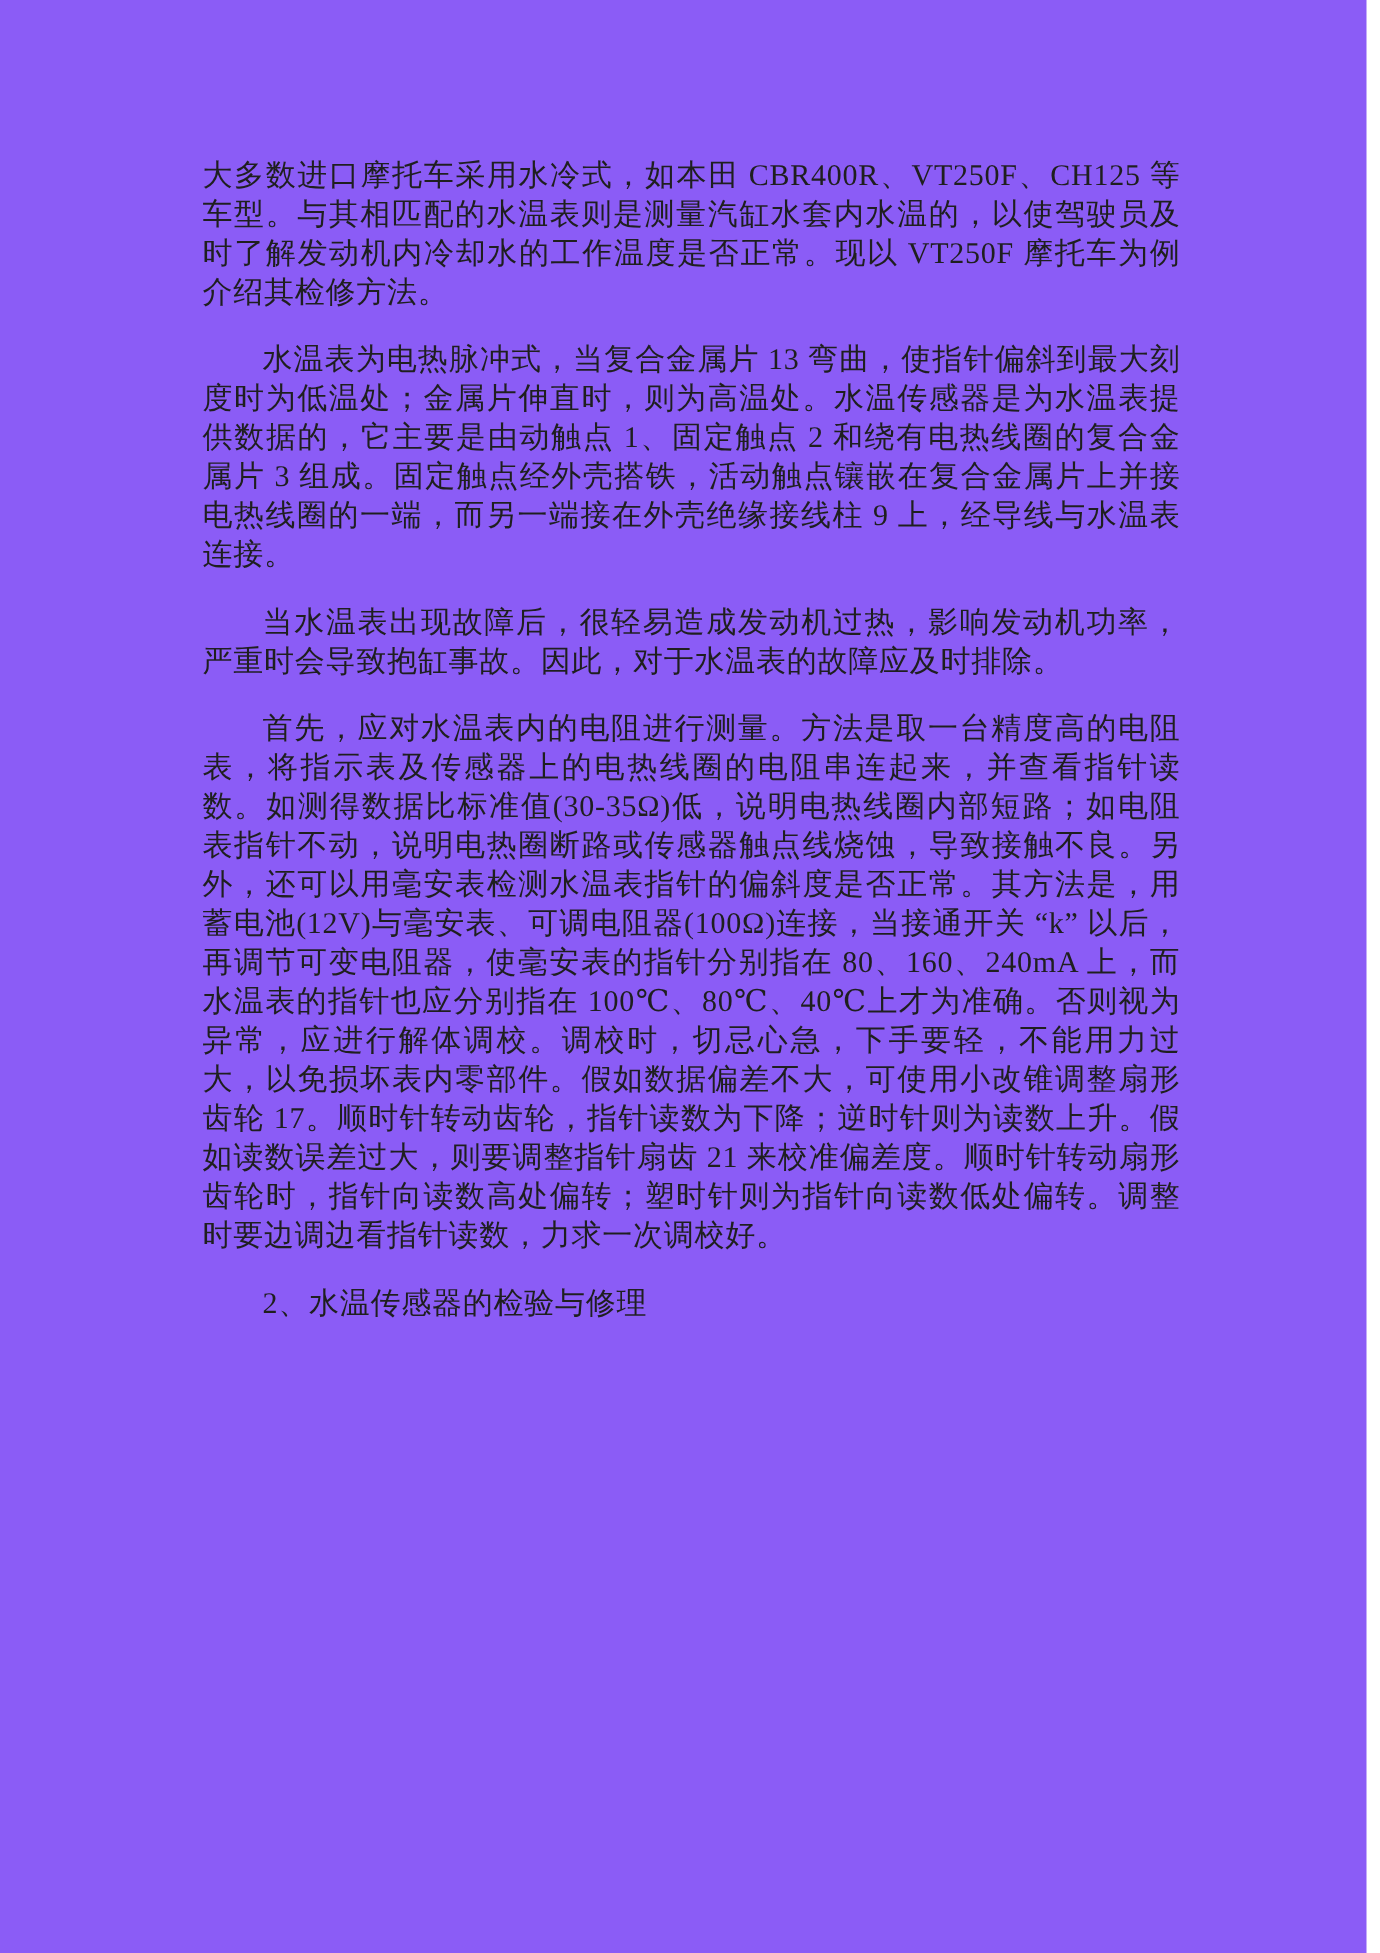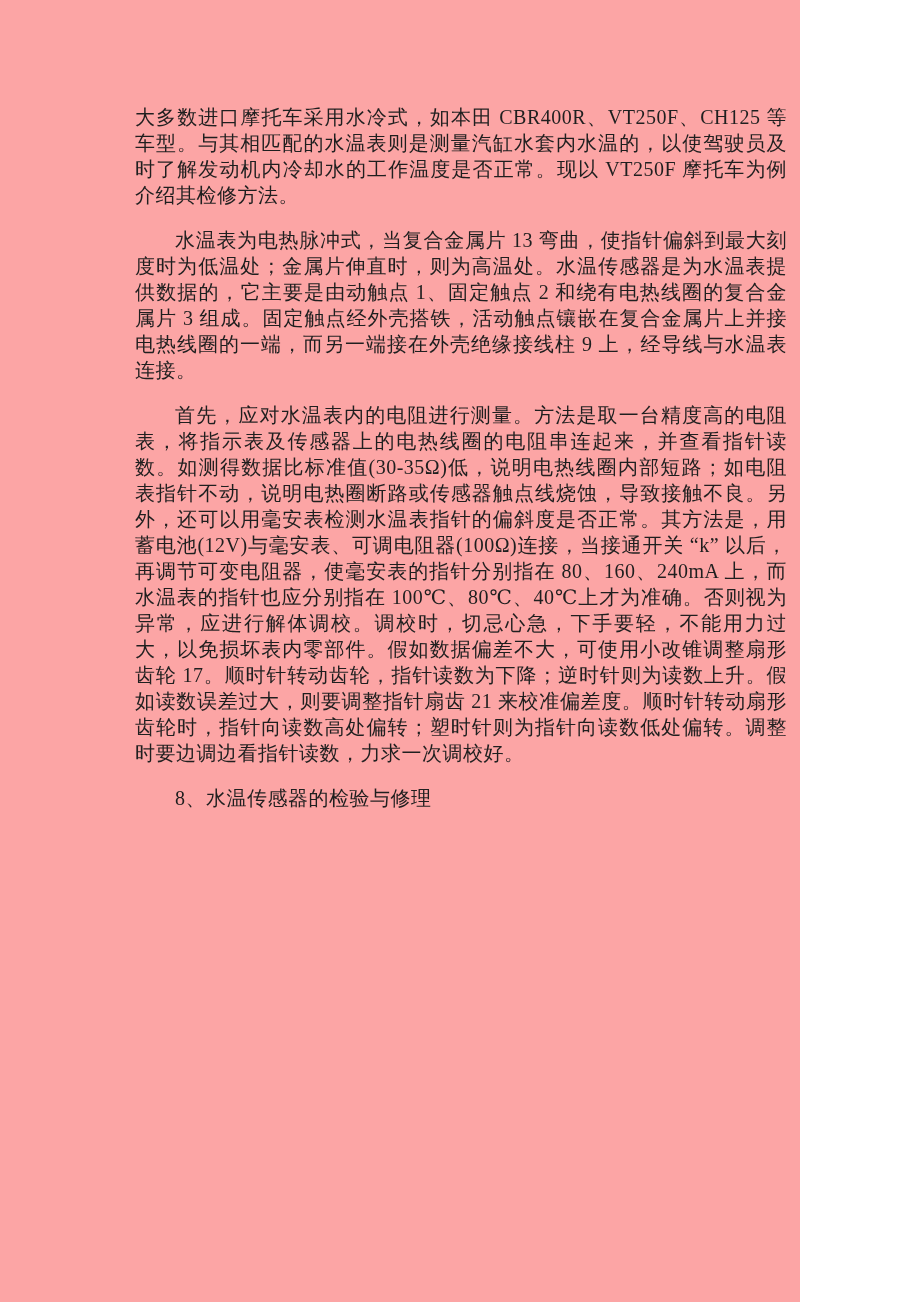--- a/index.html
+++ b/index.html
@@ -2,23 +2,23 @@
 <html><head>
 <meta charset="utf-8">
 <style>
   html, body {
     margin: 0;
     padding: 0;
     background: #ffffff;
   }
   .page {
     position: relative;
-    width: 800px;
+    width: 911px;
     height: 1302px;
-    background: #fca5a5;
+    background: #8b5cf6;
     box-sizing: border-box;
     padding: 104px 86px 0 135px;
     overflow: hidden;
   }
   .doc {
     width: 652px;
     color: #1f1f1f;
     font-family: "Liberation Serif", "DejaVu Serif", serif;
     font-size: 20px;
     line-height: 26px;
@@ -32,16 +32,17 @@
     text-indent: 2em;
   }
 </style>
 </head>
 <body>
 
 <div class="page">
   <div class="doc">
     <p>大多数进口摩托车采用水冷式，如本田 CBR400R、VT250F、CH125 等车型。与其相匹配的水温表则是测量汽缸水套内水温的，以使驾驶员及时了解发动机内冷却水的工作温度是否正常。现以 VT250F 摩托车为例介绍其检修方法。</p>
     <p class="indent">水温表为电热脉冲式，当复合金属片 13 弯曲，使指针偏斜到最大刻度时为低温处；金属片伸直时，则为高温处。水温传感器是为水温表提供数据的，它主要是由动触点 1、固定触点 2 和绕有电热线圈的复合金属片 3 组成。固定触点经外壳搭铁，活动触点镶嵌在复合金属片上并接电热线圈的一端，而另一端接在外壳绝缘接线柱 9 上，经导线与水温表连接。</p>
+    <p class="indent">当水温表出现故障后，很轻易造成发动机过热，影响发动机功率，严重时会导致抱缸事故。因此，对于水温表的故障应及时排除。</p>
     <p class="indent">首先，应对水温表内的电阻进行测量。方法是取一台精度高的电阻表，将指示表及传感器上的电热线圈的电阻串连起来，并查看指针读数。如测得数据比标准值(30-35Ω)低，说明电热线圈内部短路；如电阻表指针不动，说明电热圈断路或传感器触点线烧蚀，导致接触不良。另外，还可以用毫安表检测水温表指针的偏斜度是否正常。其方法是，用蓄电池(12V)与毫安表、可调电阻器(100Ω)连接，当接通开关 “k” 以后，再调节可变电阻器，使毫安表的指针分别指在 80、160、240mA 上，而水温表的指针也应分别指在 100℃、80℃、40℃上才为准确。否则视为异常，应进行解体调校。调校时，切忌心急，下手要轻，不能用力过大，以免损坏表内零部件。假如数据偏差不大，可使用小改锥调整扇形齿轮 17。顺时针转动齿轮，指针读数为下降；逆时针则为读数上升。假如读数误差过大，则要调整指针扇齿 21 来校准偏差度。顺时针转动扇形齿轮时，指针向读数高处偏转；塑时针则为指针向读数低处偏转。调整时要边调边看指针读数，力求一次调校好。</p>
-    <p class="indent">8、水温传感器的检验与修理</p>
+    <p class="indent">2、水温传感器的检验与修理</p>
   </div>
 </div>
 
 </body></html>

